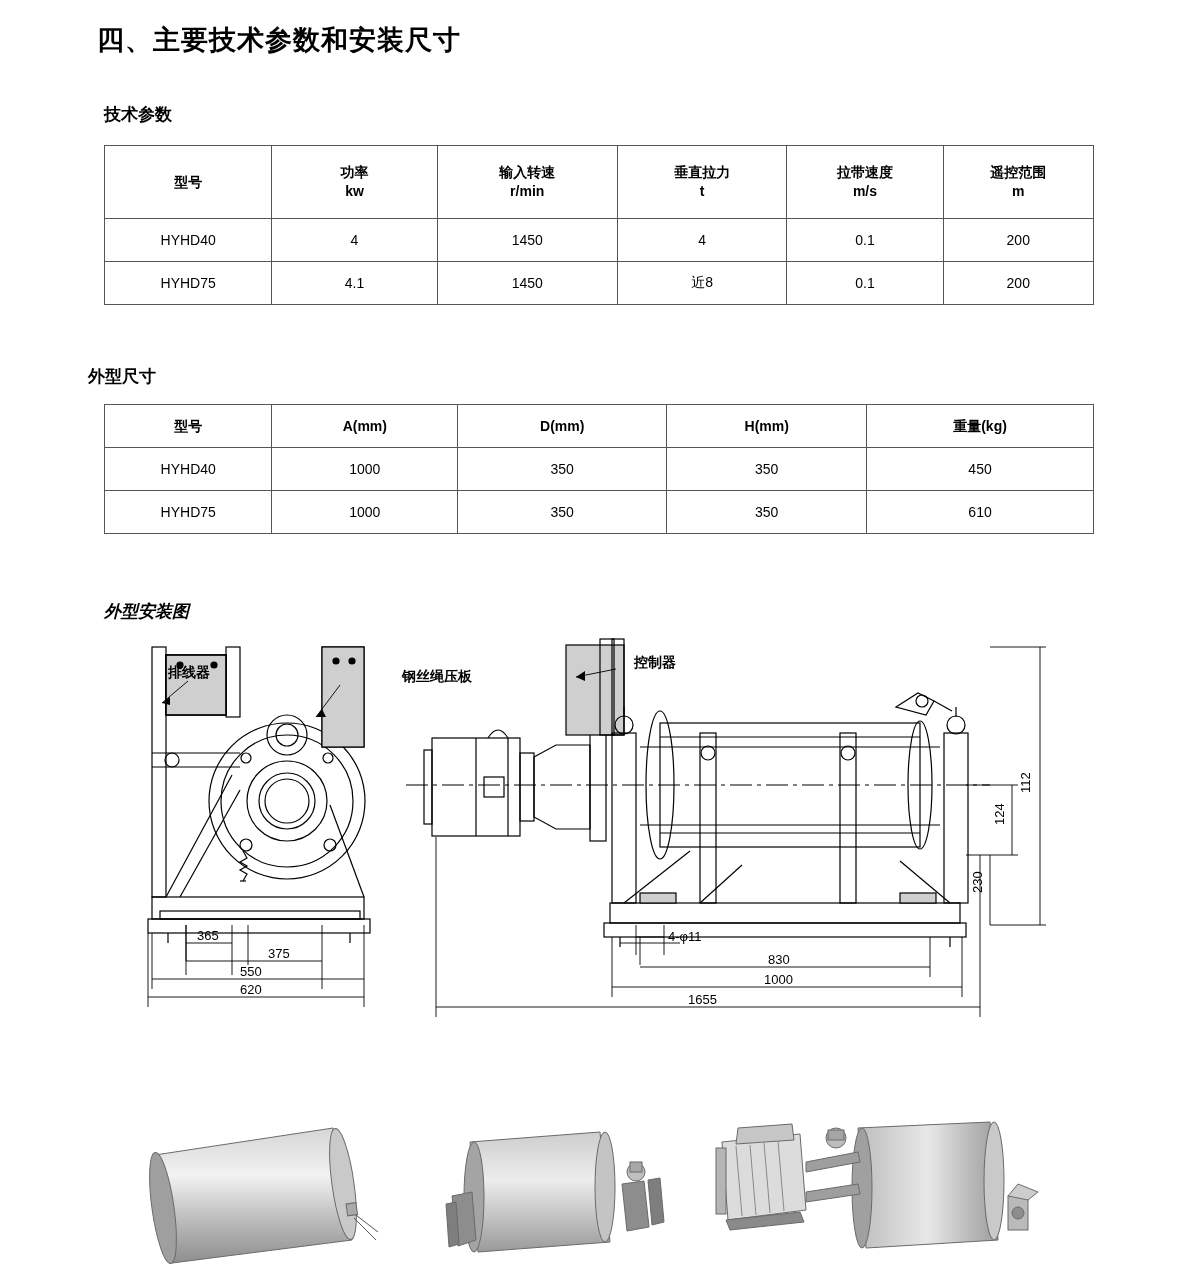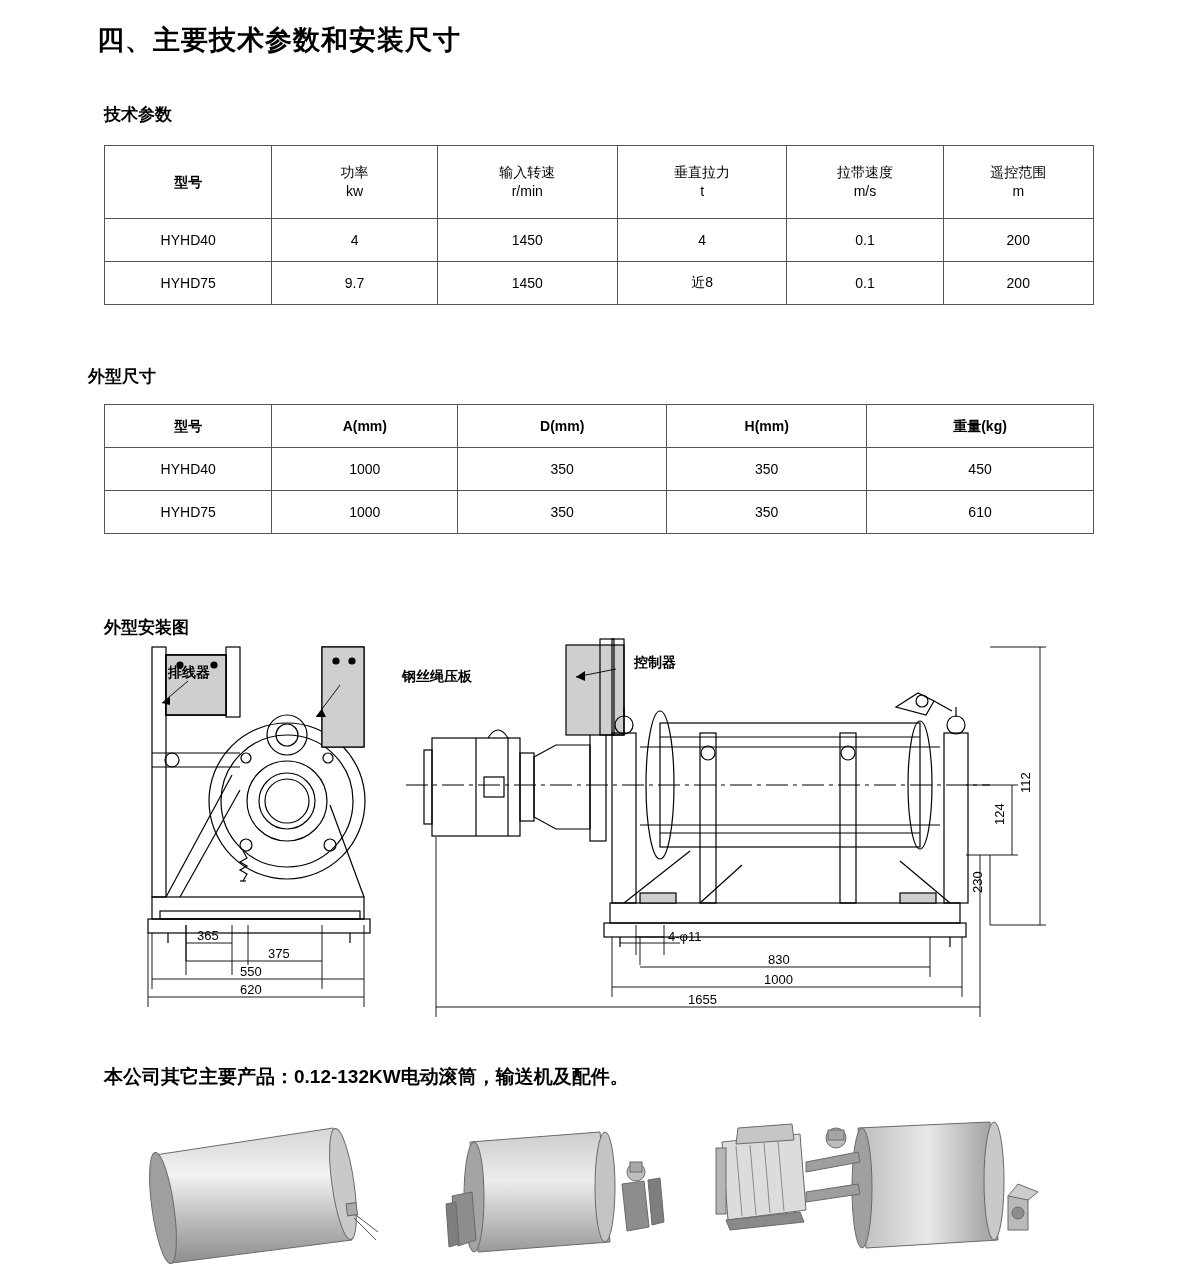--- a/index.html
+++ b/index.html
@@ -30,21 +30,21 @@
     font-weight: bold;
     letter-spacing: 1px;
   }
   .caption {
     position: absolute;
     font-size: 17px;
     font-weight: bold;
   }
   #cap-tech { left: 104px; top: 103px; text-align: right; }
   #cap-dim  { left: 88px; top: 365px; }
-  #cap-draw { left: 104px; top: 616px; }
+  #cap-draw { left: 104px; top: 600px; font-style: italic; }
 
   table.spec {
     position: absolute;
     border-collapse: collapse;
     font-size: 14px;
   }
   table.spec td {
     border: 1px solid #555;
     text-align: center;
     vertical-align: middle;
@@ -61,21 +61,21 @@
   }
   #table-tech td { height: 38px; }
   #table-tech tr.head td { height: 68px; }
   #table-dim {
     left: 104px;
     top: 404px;
     width: 990px;
   }
   #table-dim td { height: 38px; }
 
-  .unit-line { display: block; font-weight: normal; }
+  .unit-line { display: block; font-weight: bold; }
 
   .footer-note {
     position: absolute;
     left: 104px;
     top: 1064px;
     font-size: 19px;
     font-weight: bold;
   }
 
   
@@ -141,21 +141,21 @@
     <tr>
       <td>HYHD40</td>
       <td>4</td>
       <td>1450</td>
       <td>4</td>
       <td>0.1</td>
       <td>200</td>
     </tr>
     <tr>
       <td>HYHD75</td>
-      <td>9.7</td>
+      <td>4.1</td>
       <td>1450</td>
       <td>近8</td>
       <td>0.1</td>
       <td>200</td>
     </tr>
   </tbody>
     </table>
 
   <div class="caption" id="cap-dim">外型尺寸</div>
 
@@ -355,21 +355,20 @@
         <text x="764" y="359" font-size="13">1000</text>
         <text x="688" y="379" font-size="13">1655</text>
 
         <text x="1030" y="168" font-size="13" transform="rotate(-90 1030 168)">112</text>
         <text x="1004" y="200" font-size="13" transform="rotate(-90 1004 200)">124</text>
         <text x="982" y="268" font-size="13" transform="rotate(-90 982 268)">230</text>
       </g>
     </svg>
   </div>
 
-  <div class="footer-note">本公司其它主要产品：0.12-132KW电动滚筒，输送机及配件。</div>
 
   <div id="products">
     <svg width="1200" height="165" viewBox="0 0 1200 165" xmlns="http://www.w3.org/2000/svg">
       <defs>
         <linearGradient id="metal1" x1="0" y1="0" x2="0" y2="1">
           <stop offset="0%" stop-color="#d6d6d6"></stop>
           <stop offset="35%" stop-color="#f2f2f2"></stop>
           <stop offset="70%" stop-color="#b9b9b9"></stop>
           <stop offset="100%" stop-color="#8e8e8e"></stop>
         </linearGradient>

